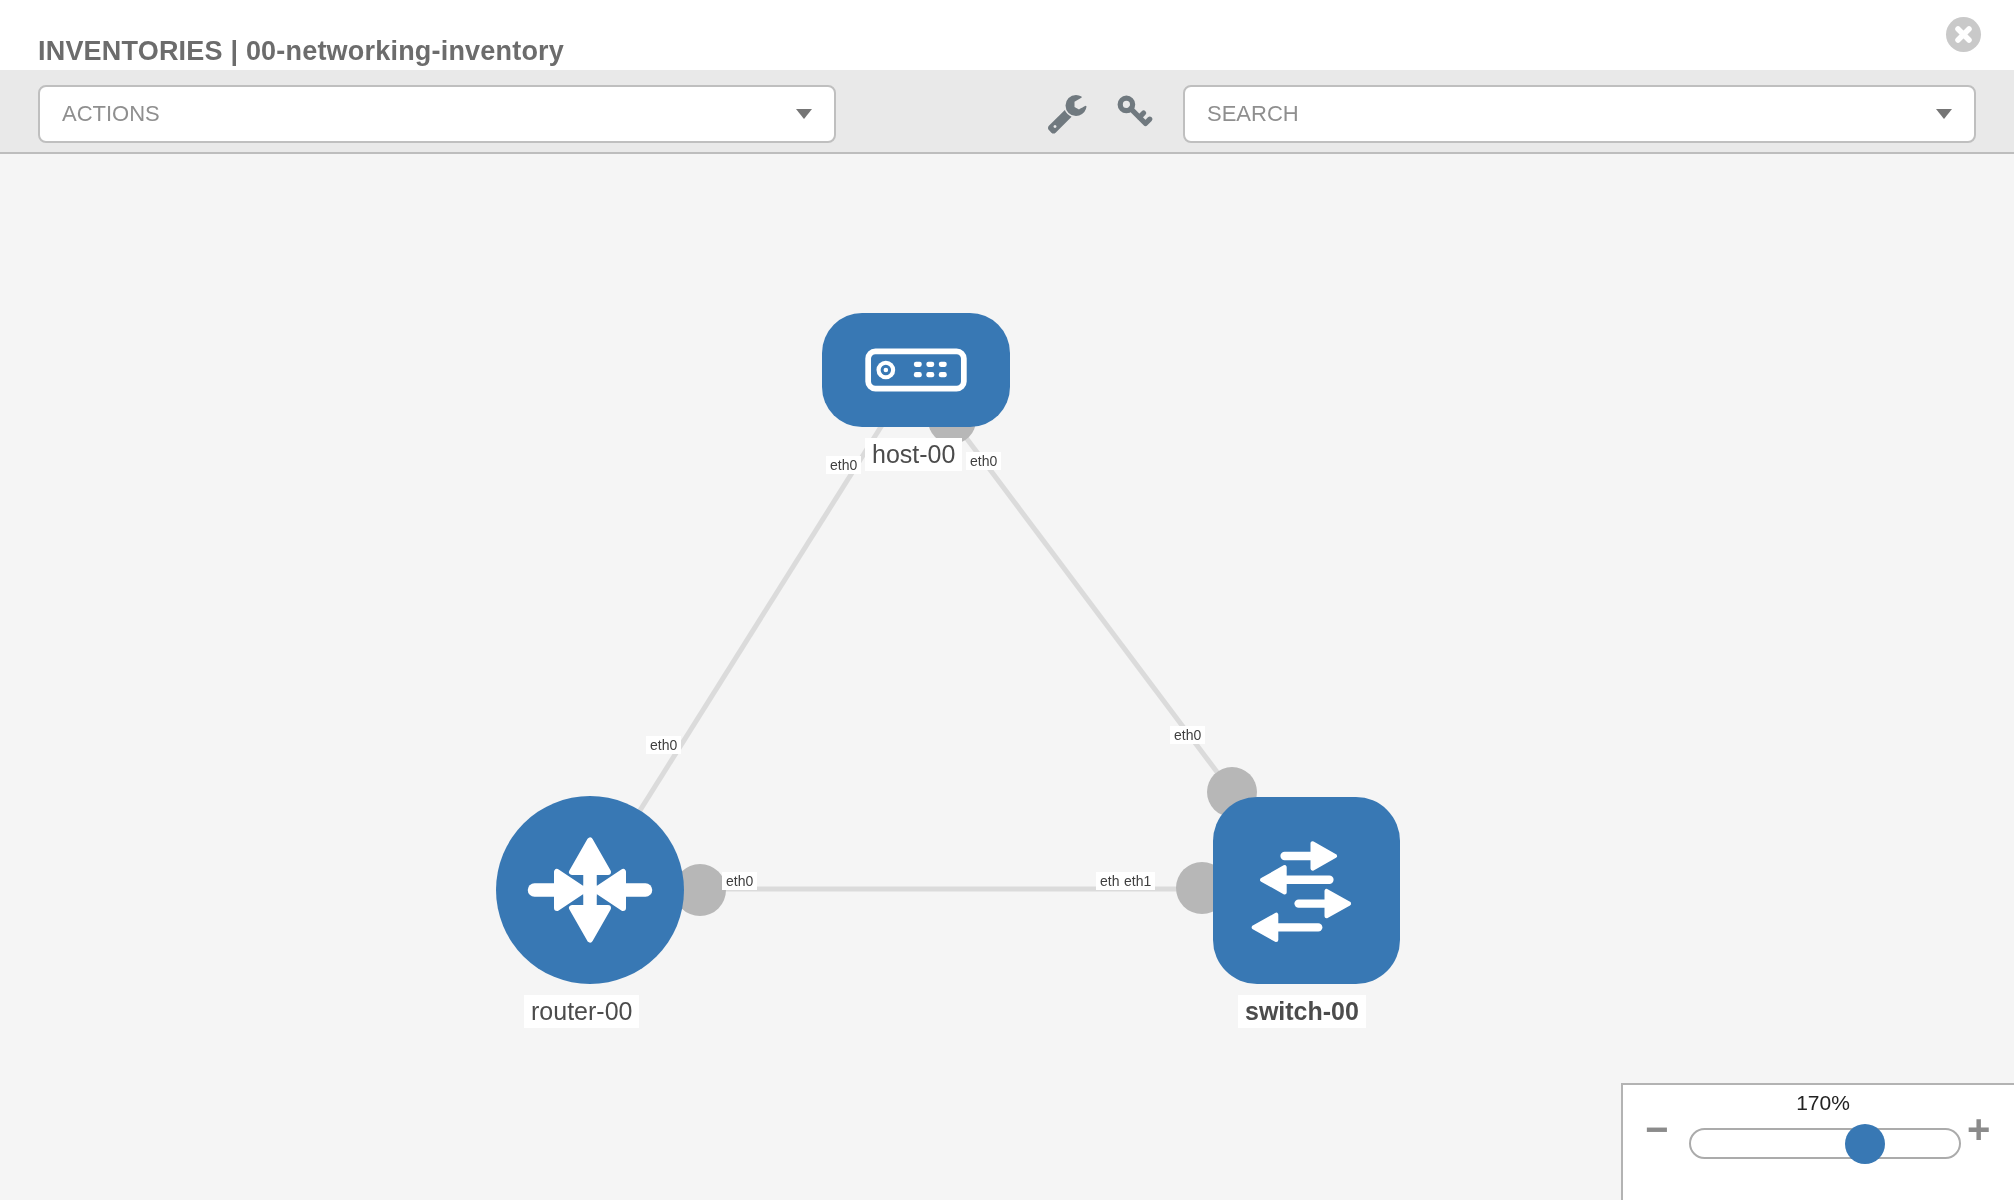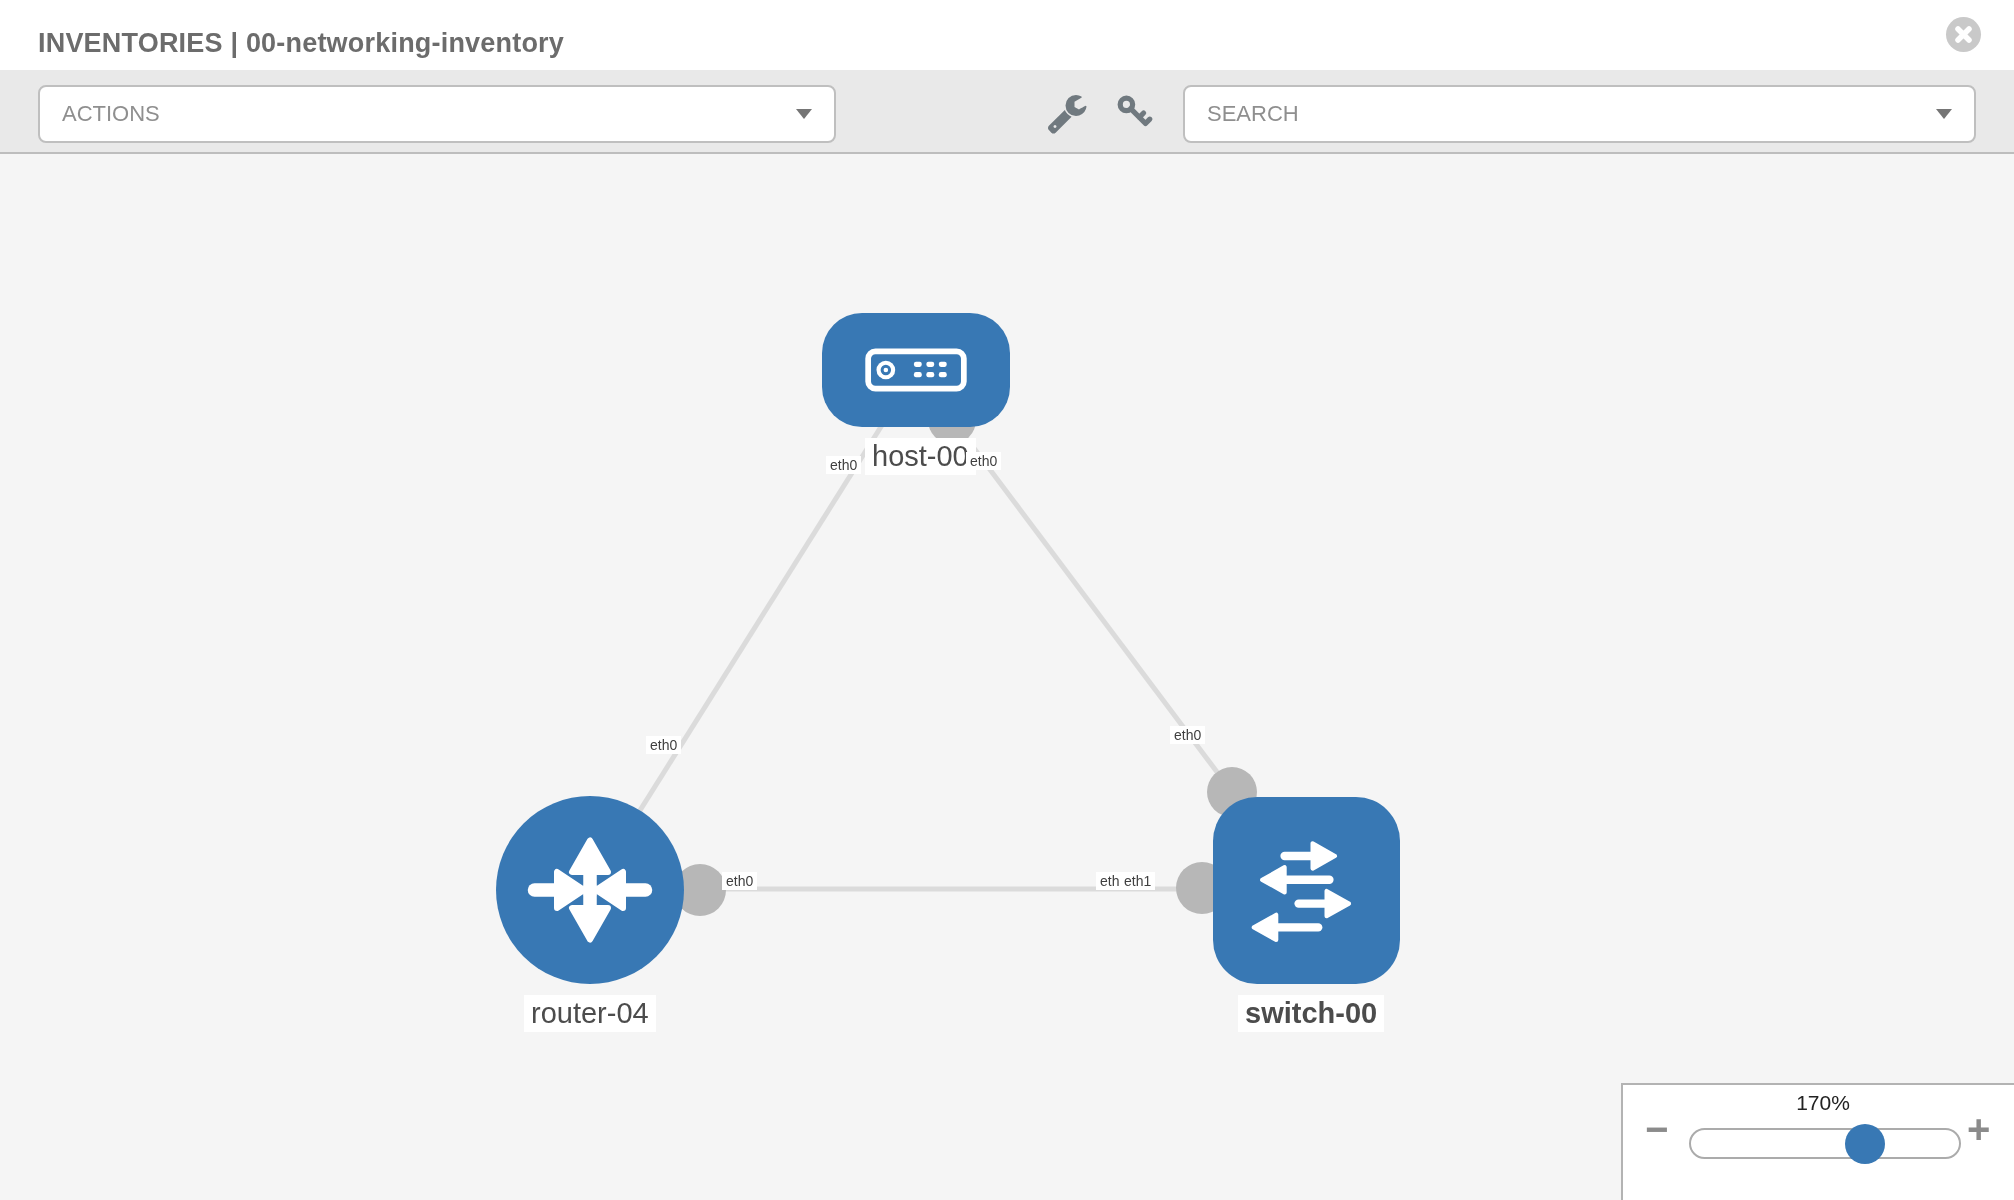--- a/index.html
+++ b/index.html
@@ -1,21 +1,21 @@
 <!DOCTYPE html>
 <html><head>
 <meta charset="utf-8">
 <style>
   html,body{margin:0;padding:0;}
   body{font-family:"Liberation Sans","DejaVu Sans",sans-serif;background:#fff;}
   .screen{position:relative;width:2014px;height:1200px;overflow:hidden;background:#fff;}
 
   
   .hdr{position:absolute;left:0;top:0;width:2014px;height:70px;background:#ffffff;}
-  .hdr-title{position:absolute;left:38px;top:8px;height:70px;display:flex;align-items:center;
+  .hdr-title{position:absolute;left:38px;top:16px;height:70px;display:flex;align-items:center;
              font-size:27px;font-weight:bold;color:#6c6c6c;letter-spacing:.2px;}
   .close-btn{position:absolute;left:1946px;top:17px;width:35px;height:35px;border-radius:50%;
              background:#c9c9c9;display:flex;align-items:center;justify-content:center;cursor:pointer;}
 
   
   .tbar{position:absolute;left:0;top:70px;width:2014px;height:84px;background:#e9e9e9;
         border-bottom:2px solid #bdbdbd;box-sizing:border-box;}
   .select{position:absolute;top:15px;height:58px;background:#fff;border:2px solid #bfbfbf;
           border-radius:8px;box-sizing:border-box;display:flex;align-items:center;
           justify-content:space-between;padding:0 22px;color:#8f8f8f;font-size:22px;cursor:pointer;}
@@ -27,21 +27,21 @@
   .ico-wrench{left:1046px;}
   .ico-key{left:1114px;}
 
   
   .canvas{position:absolute;left:0;top:154px;width:2014px;height:1046px;background:#f5f5f5;}
   .graph-svg{position:absolute;left:0;top:0;z-index:1;}
   .node{position:absolute;z-index:2;background:#3878b4;display:flex;align-items:center;justify-content:center;}
   .node-host{left:822px;top:159px;width:188px;height:114px;border-radius:40px;}
   .node-router{left:496px;top:642px;width:188px;height:188px;border-radius:50%;}
   .node-switch{left:1213px;top:643px;width:187px;height:187px;border-radius:44px;}
-  .nlabel{position:absolute;z-index:3;background:#ffffff;color:#4c4c4c;font-size:29px;
+  .nlabel{position:absolute;z-index:3;background:#ffffff;color:#4c4c4c;font-size:25px;
           line-height:1.15;padding:2px 7px;white-space:nowrap;}
   .ilabel{position:absolute;z-index:3;background:#ffffff;color:#3f3f3f;font-size:14px;
           line-height:1.15;padding:1px 4px;white-space:nowrap;}
   .lbl-host{left:865px;top:284px;}
   .lbl-router{left:524px;top:841px;}
   .lbl-switch{left:1238px;top:841px;font-weight:bold;}
   .if-host-left{left:826px;top:302px;}
   .if-host-right{left:966px;top:298px;}
   .if-router-top{left:646px;top:582px;}
   .if-router-right{left:722px;top:718px;}
@@ -154,21 +154,21 @@
           <polygon points="18,42 34,33 34,51" stroke-width="3"></polygon>
           <line x1="44" y1="59" x2="66" y2="59"></line>
           <polygon points="80,59 64,50 64,68" stroke-width="3"></polygon>
           <line x1="58" y1="76" x2="28" y2="76"></line>
           <polygon points="12,76 28,67 28,85" stroke-width="3"></polygon>
         </g>
       </svg>
     </div>
 
     <div class="nlabel lbl-host">host-00</div>
-    <div class="nlabel lbl-router">router-04</div>
+    <div class="nlabel lbl-router">router-00</div>
     <div class="nlabel lbl-switch">switch-00</div>
 
     <div class="ilabel if-host-left">eth0</div>
     <div class="ilabel if-host-right">eth0</div>
     <div class="ilabel if-router-top">eth0</div>
     <div class="ilabel if-router-right">eth0</div>
     <div class="ilabel if-switch-top">eth0</div>
     <div class="ilabel if-switch-left-under">eth1</div>
     <div class="ilabel if-switch-left">eth1</div>
   </div>

